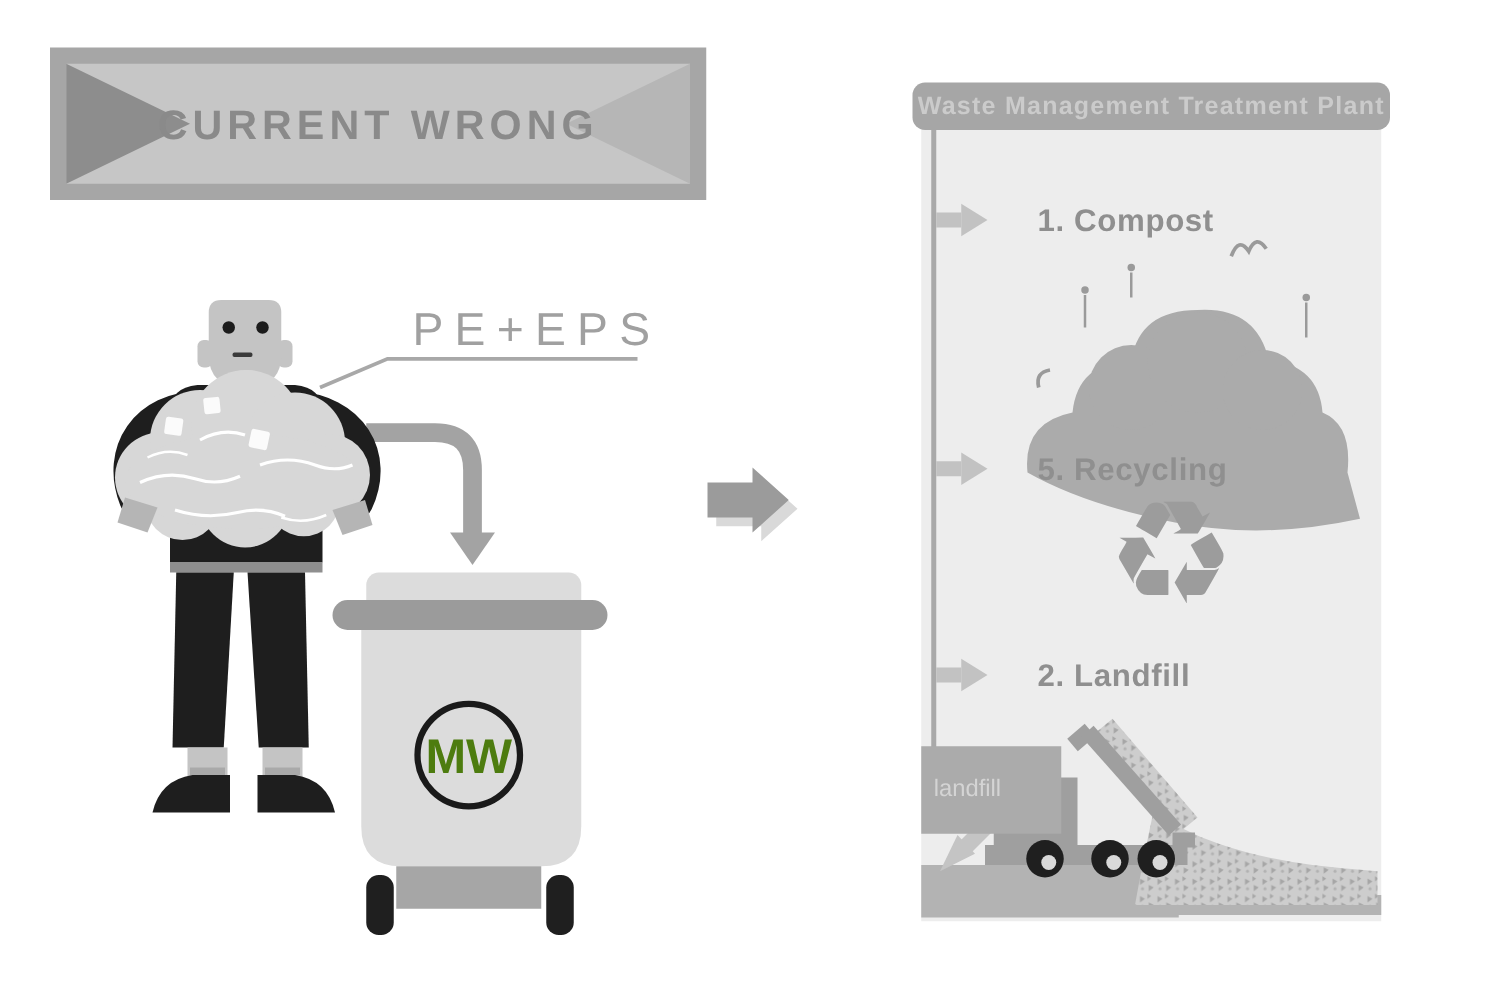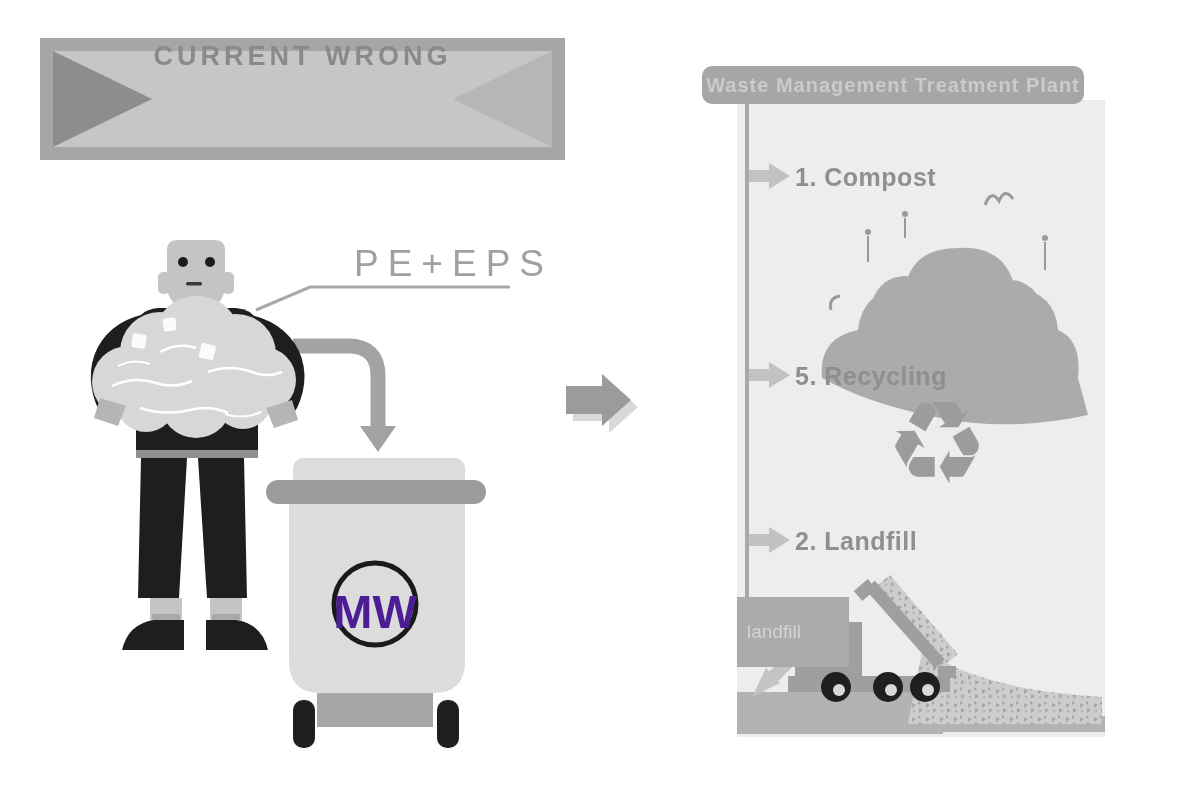--- a/index.html
+++ b/index.html
@@ -1,35 +1,35 @@
 <!DOCTYPE html>
 <html><head>
 <meta charset="utf-8">
 <style>
   html,body{margin:0;padding:0;background:#ffffff;}
   body{width:1200px;height:800px;position:relative;overflow:hidden;
        font-family:"Liberation Sans",sans-serif;}
   .abs{position:absolute;}
   
   .banner-text{left:40px;top:38px;width:525px;height:122px;display:flex;
-    flex-direction:column;align-items:center;
-    font-weight:bold;font-size:27px;letter-spacing:4px;color:#8a8a8a;
+    flex-direction:column;justify-content:center;align-items:center;
+    font-weight:bold;font-size:33px;letter-spacing:4px;color:#8a8a8a;
     line-height:37px;text-align:center;z-index:3;}
   
   .material-label{left:330px;top:243px;width:190px;text-align:center;
-    font-size:37px;letter-spacing:9px;color:#a0a0a0;z-index:3;margin-left:24px;}
+    font-size:37px;letter-spacing:9px;color:#a0a0a0;z-index:3;}
   
   .mw-logo{left:330px;top:584px;width:90px;text-align:center;
-    font-size:47px;font-weight:bold;color:#4c1d95;z-index:3;}
+    font-size:39px;font-weight:bold;color:#4d7c0f;z-index:3;}
   
   .panel-bg{left:737px;top:100px;width:368px;height:637px;background:#ededed;z-index:0;}
-  .panel-header{left:702px;top:66px;width:382px;height:38px;background:#a6a6a6;
+  .panel-header{left:730px;top:66px;width:382px;height:38px;background:#a6a6a6;
     border-radius:10px;color:#cbcbcb;font-size:20px;font-weight:600;
     letter-spacing:1px;text-align:center;line-height:38px;z-index:2;}
-  .option-label{color:#8f8f8f;font-size:25px;font-weight:600;letter-spacing:0.5px;z-index:2;}
+  .option-label{color:#8f8f8f;font-size:25px;font-weight:600;letter-spacing:0.5px;z-index:2;margin-left:35px;}
   .opt-1{left:795px;top:163px;}
   .opt-2{left:795px;top:362px;}
   .opt-3{left:795px;top:527px;}
   .landfill-sign{left:737px;top:597px;width:112px;height:70px;background:#ababab;
     color:#d4d4d4;font-size:19px;line-height:70px;padding-left:10px;
     box-sizing:border-box;z-index:2;}
   .recycle{left:862px;top:386px;width:150px;text-align:center;font-size:115px;
     line-height:115px;color:#9c9c9c;font-family:"DejaVu Sans",sans-serif;z-index:2;}
   .scene-svg{left:0;top:0;z-index:1;pointer-events:none;}
 </style>

